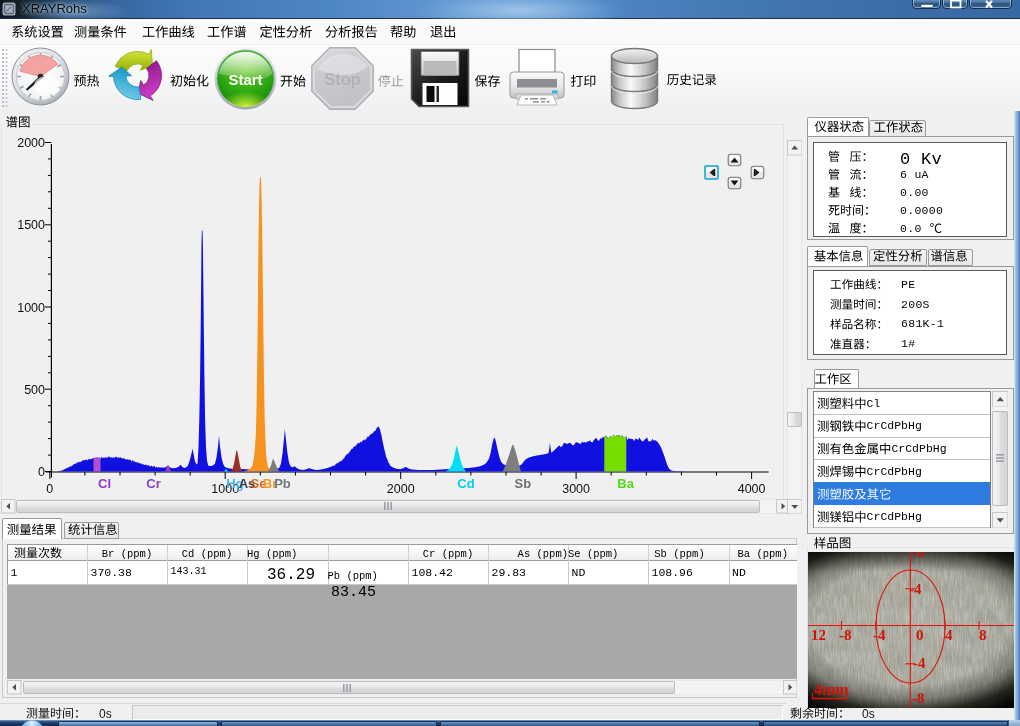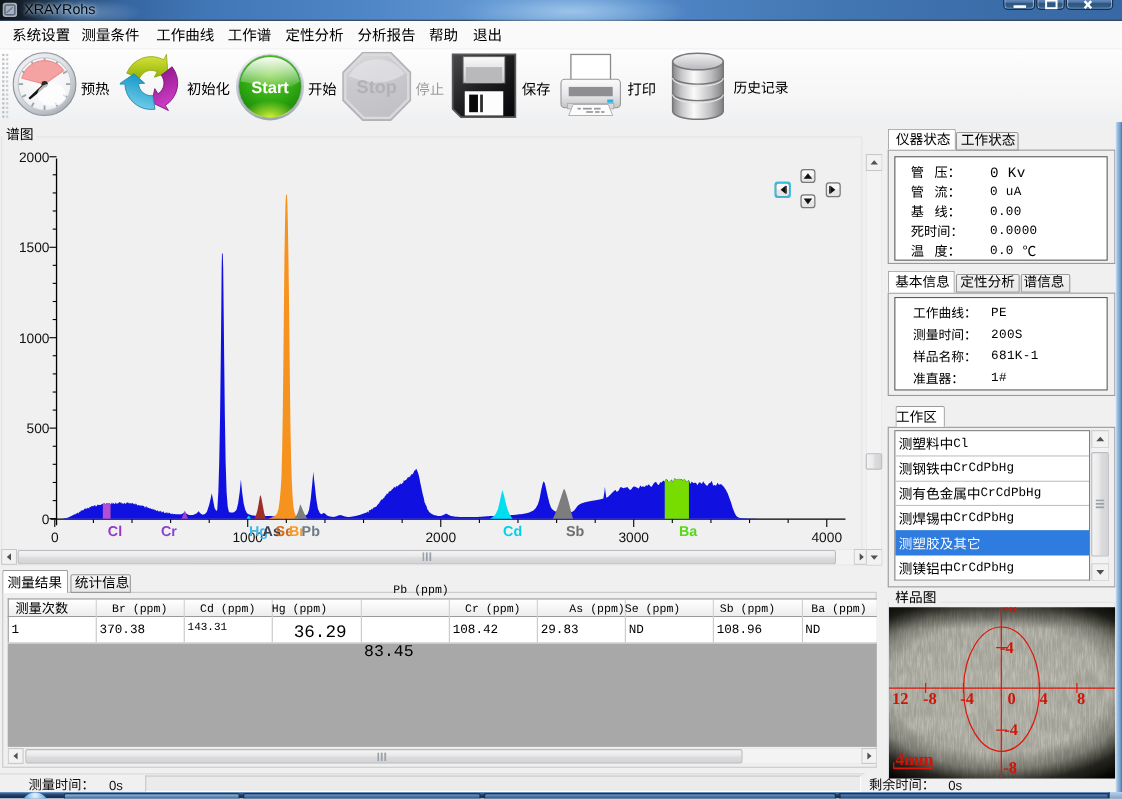--- a/index.html
+++ b/index.html
@@ -367,22 +367,22 @@
     <path d="M4.340000000000001 9.61 L7.75 5.58 L11.16 9.61 Z" fill="#505050"></path>
   </svg>
 <svg class="abs" style="left:786.5px;top:498.5px" width="15.5" height="15.5">
     <rect x="0.5" y="0.5" width="14.5" height="14.5" fill="#f2f2f2" stroke="#c8c8c8" stroke-width="1"></rect>
     <path d="M4.340000000000001 5.89 L7.75 9.92 L11.16 5.89 Z" fill="#505050"></path>
   </svg>
 <div class="abs" style="left:806.5px;top:135.5px;width:207px;height:104.5px;background:#f0f0f0;border:1px solid #9a9a9a;z-index:3"></div>
 <div class="abs" style="left:806.5px;top:116.7px;width:62.5px;height:19.3px;background:#ffffff;border:1px solid #9a9a9a;border-bottom:none;border-radius:2px 2px 0 0;z-index:5"></div>
 <div class="abs" style="left:869px;top:120.4px;width:57px;height:16.2px;background:linear-gradient(180deg,#f4f4f4,#e8e8e9);border:1px solid #9a9a9a;border-bottom:1px solid #9a9a9a;border-radius:2px 2px 0 0;z-index:4"></div>
 <div class="abs" style="left:813.4px;top:142px;width:193.6px;height:95px;background:#fff;border:1px solid #5a5a5a;z-index:4"></div>
-<div class="abs mono" style="left:900px;top:149.9px;font-size:13px;color:#000;z-index:6;letter-spacing:.3px">0 Kv</div>
-<div class="abs mono" style="left:900px;top:167.8px;font-size:11.5px;color:#000;z-index:6;letter-spacing:.3px">0 uA</div>
+<div class="abs mono" style="left:900px;top:149.9px;font-size:17px;color:#000;z-index:6;letter-spacing:.3px">0 Kv</div>
+<div class="abs mono" style="left:900px;top:167.8px;font-size:11.5px;color:#000;z-index:6;letter-spacing:.3px">6 uA</div>
 <div class="abs mono" style="left:900px;top:185.70000000000002px;font-size:11.5px;color:#000;z-index:6;letter-spacing:.3px">0.00</div>
 <div class="abs mono" style="left:900px;top:203.6px;font-size:11.5px;color:#000;z-index:6;letter-spacing:.3px">0.0000</div>
 <div class="abs mono" style="left:900px;top:221.5px;font-size:11.5px;color:#000;z-index:6;letter-spacing:.3px">0.0</div>
 <div class="abs" style="left:806.5px;top:265.5px;width:207px;height:94px;background:#f0f0f0;border:1px solid #9a9a9a;z-index:3"></div>
 <div class="abs" style="left:806.5px;top:246px;width:61.5px;height:19.5px;background:#ffffff;border:1px solid #9a9a9a;border-bottom:none;border-radius:2px 2px 0 0;z-index:5"></div>
 <div class="abs" style="left:869px;top:249px;width:58px;height:16.5px;background:linear-gradient(180deg,#f4f4f4,#e8e8e9);border:1px solid #9a9a9a;border-bottom:1px solid #9a9a9a;border-radius:2px 2px 0 0;z-index:4"></div>
 <div class="abs" style="left:928px;top:249px;width:44.5px;height:16.5px;background:linear-gradient(180deg,#f4f4f4,#e8e8e9);border:1px solid #9a9a9a;border-bottom:1px solid #9a9a9a;border-radius:2px 2px 0 0;z-index:4"></div>
 <div class="abs" style="left:813.4px;top:270.4px;width:194.1px;height:84.6px;background:#fff;border:1px solid #5a5a5a;z-index:4"></div>
 <div class="abs mono" style="left:901px;top:277.6px;font-size:11.5px;color:#000;z-index:6;letter-spacing:.3px">PE</div>
 <div class="abs mono" style="left:901px;top:297.5px;font-size:11.5px;color:#000;z-index:6;letter-spacing:.3px">200S</div>
@@ -506,21 +506,21 @@
 <div class="abs" style="left:568px;top:544.6px;width:1px;height:16.4px;background:#d0d0d0;z-index:4"></div>
 <div class="abs" style="left:568px;top:561px;width:1px;height:23.4px;background:#c8c8c8;z-index:4"></div>
 <div class="abs" style="left:648px;top:544.6px;width:1px;height:16.4px;background:#d0d0d0;z-index:4"></div>
 <div class="abs" style="left:648px;top:561px;width:1px;height:23.4px;background:#c8c8c8;z-index:4"></div>
 <div class="abs" style="left:728.5px;top:544.6px;width:1px;height:16.4px;background:#d0d0d0;z-index:4"></div>
 <div class="abs" style="left:728.5px;top:561px;width:1px;height:23.4px;background:#c8c8c8;z-index:4"></div>
 <div class="abs" style="left:7px;top:583.9px;width:790px;height:1px;background:#c8c8c8;z-index:4"></div>
 <div class="abs mono" style="left:87px;top:548.3px;width:80px;text-align:center;font-size:10.5px;color:#000;z-index:5">Br (ppm)</div>
 <div class="abs mono" style="left:167px;top:548.3px;width:80px;text-align:center;font-size:10.5px;color:#000;z-index:5">Cd (ppm)</div>
 <div class="abs mono" style="left:247px;top:548.3px;width:80.5px;text-align:left;font-size:10.5px;color:#000;z-index:5">Hg (ppm)</div>
-<div class="abs mono" style="left:327.5px;top:531px;width:80.5px;text-align:right;font-size:10.5px;color:#000;z-index:5">Pb (ppm)</div>
+<div class="abs mono" style="left:327.5px;top:570px;width:80.5px;text-align:left;font-size:10.5px;color:#000;z-index:5">Pb (ppm)</div>
 <div class="abs mono" style="left:408px;top:548.3px;width:80px;text-align:center;font-size:10.5px;color:#000;z-index:5">Cr (ppm)</div>
 <div class="abs mono" style="left:488px;top:548.3px;width:80px;text-align:right;font-size:10.5px;color:#000;z-index:5">As (ppm)</div>
 <div class="abs mono" style="left:568px;top:548.3px;width:80px;text-align:left;font-size:10.5px;color:#000;z-index:5">Se (ppm)</div>
 <div class="abs mono" style="left:639px;top:548.3px;width:81px;text-align:center;font-size:10.5px;color:#000;z-index:5">Sb (ppm)</div>
 <div class="abs mono" style="left:728.5px;top:548.3px;width:68.5px;text-align:center;font-size:10.5px;color:#000;z-index:5">Ba (ppm)</div>
 <div class="abs mono" style="left:10.5px;top:565.5px;font-size:11.5px;color:#000;z-index:5">1</div>
 <div class="abs mono" style="left:90.5px;top:565.5px;font-size:11.5px;color:#000;z-index:5">370.38</div>
 <div class="abs mono" style="left:170.5px;top:565.5px;font-size:10px;color:#000;z-index:5">143.31</div>
 <div class="abs mono" style="left:267px;top:565.5px;font-size:16px;color:#000;z-index:5">36.29</div>
 <div class="abs mono" style="left:331.0px;top:584px;font-size:15px;color:#000;z-index:5">83.45</div>

